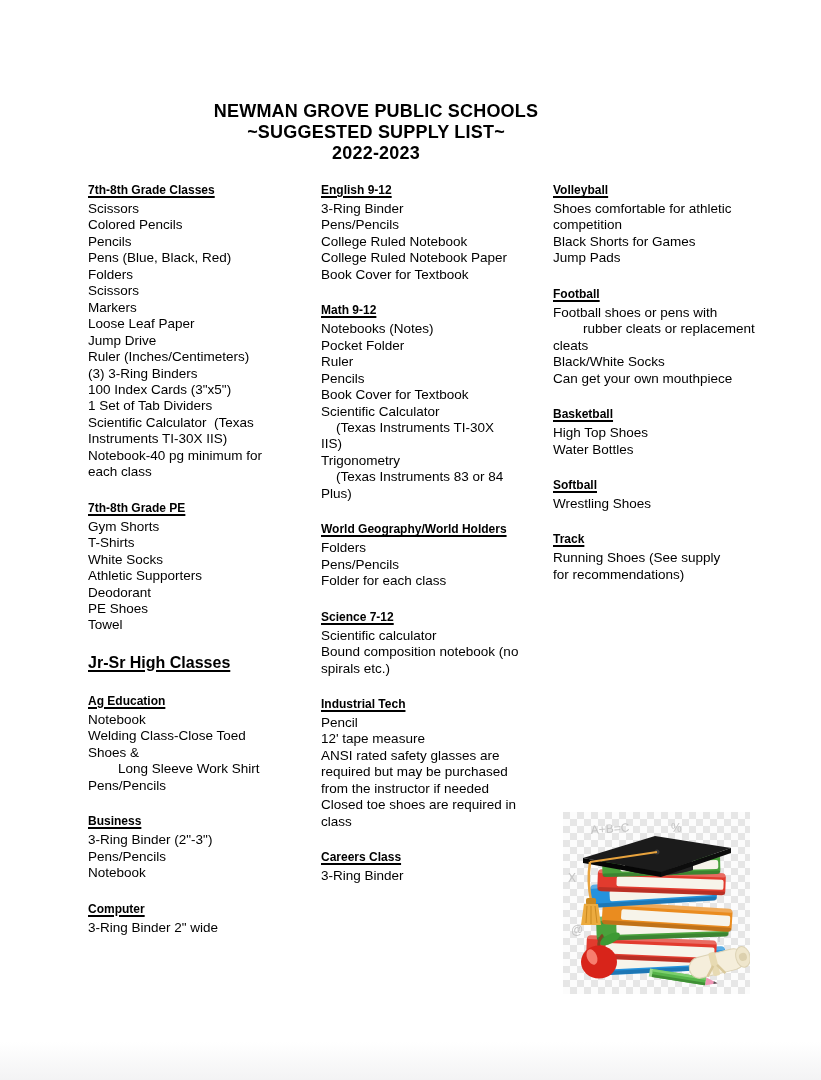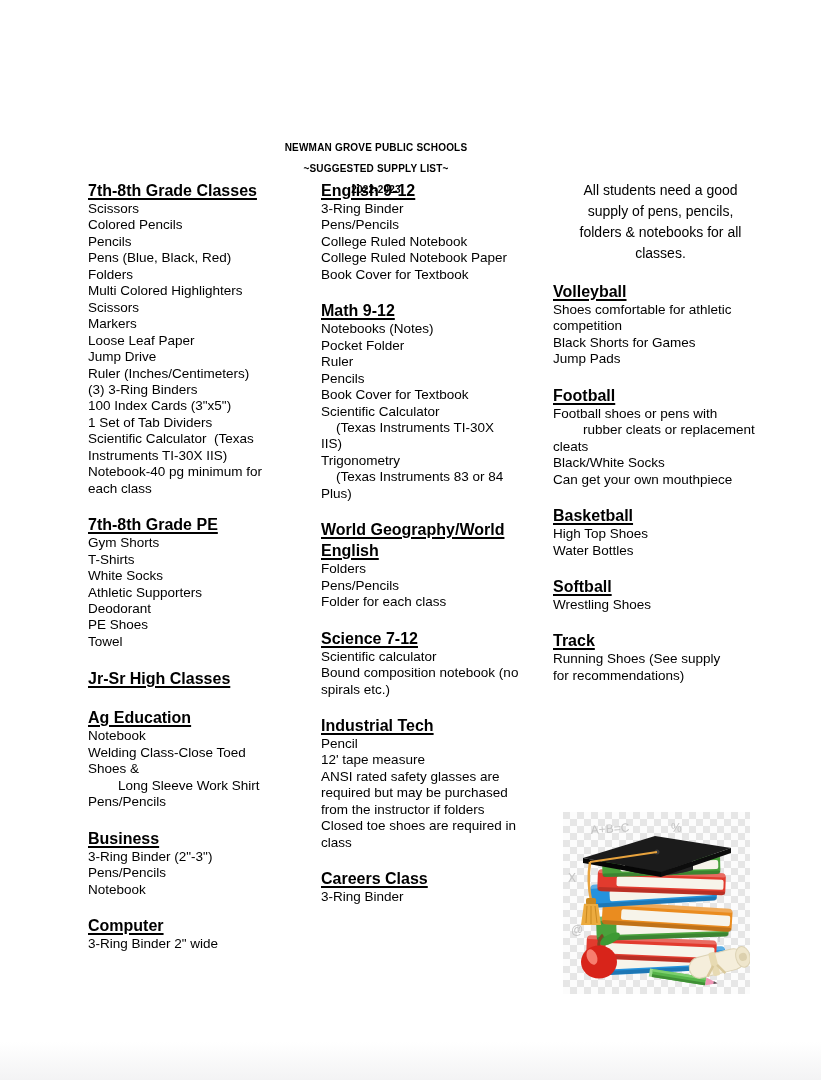--- a/index.html
+++ b/index.html
@@ -6,29 +6,29 @@
   body{
     width:821px;height:1080px;position:relative;background:#ffffff;
     font-family:"Liberation Sans", sans-serif;color:#000;overflow:hidden;
   }
   body::after{
     content:"";position:absolute;left:0;bottom:0;width:821px;height:38px;
     background:linear-gradient(#ffffff,#f3f3f4);pointer-events:none;
   }
   .doc-title{
     position:absolute;top:101px;left:0;width:752px;text-align:center;
-    font-weight:bold;font-size:10px;line-height:21px;letter-spacing:.2px;margin-top:36px;
+    font-weight:bold;font-size:18px;line-height:21px;letter-spacing:.2px;
   }
   .col{position:absolute;top:180px;}
   .col-left{left:88px;width:220px;}
   .col-mid{left:321px;width:235px;}
   .col-right{left:553px;width:215px;}
   section{margin:0 0 17px 0;}
   .hd{
-    font-size:16px;font-weight:bold;line-height:21px;max-width:186px;
+    font-size:12px;font-weight:bold;line-height:21px;max-width:186px;
     text-decoration:underline;text-decoration-thickness:1.5px;text-underline-offset:2px;
   }
   .hd.major{font-size:16px;line-height:23px;}
   .it{font-size:13.5px;line-height:16.45px;white-space:pre-wrap;}
   .note{margin:0 0 17px 0;text-align:center;}
   .note .it{font-size:14px;line-height:21px;}
   .clipart{position:absolute;left:563px;top:812px;}
 </style>
 </head>
 <body>
@@ -41,21 +41,20 @@
 
 <div class="col col-left">
   <section>
     <div class="hd">7th-8th Grade Classes</div>
     <div>
         <div class="it">Scissors</div>
         <div class="it">Colored Pencils</div>
         <div class="it">Pencils</div>
         <div class="it">Pens (Blue, Black, Red)</div>
         <div class="it">Folders</div>
-        <div class="it">Multi Colored Highlighters</div>
         <div class="it">Scissors</div>
         <div class="it">Markers</div>
         <div class="it">Loose Leaf Paper</div>
         <div class="it">Jump Drive</div>
         <div class="it">Ruler (Inches/Centimeters)</div>
         <div class="it">(3) 3-Ring Binders</div>
         <div class="it">100 Index Cards (3"x5")</div>
         <div class="it">1 Set of Tab Dividers</div>
         <div class="it">Scientific Calculator  (Texas</div>
         <div class="it">Instruments TI-30X IIS)</div>
@@ -126,21 +125,21 @@
         <div class="it">Book Cover for Textbook</div>
         <div class="it">Scientific Calculator</div>
         <div class="it">    (Texas Instruments TI-30X</div>
         <div class="it">IIS)</div>
         <div class="it">Trigonometry</div>
         <div class="it">    (Texas Instruments 83 or 84</div>
         <div class="it">Plus)</div>
       </div>
   </section>
   <section>
-    <div class="hd">World Geography/World English</div>
+    <div class="hd">World Geography/World Holders</div>
     <div>
         <div class="it">Folders</div>
         <div class="it">Pens/Pencils</div>
         <div class="it">Folder for each class</div>
       </div>
   </section>
   <section>
     <div class="hd">Science 7-12</div>
     <div>
         <div class="it">Scientific calculator</div>
@@ -148,40 +147,34 @@
         <div class="it">spirals etc.)</div>
       </div>
   </section>
   <section>
     <div class="hd">Industrial Tech</div>
     <div>
         <div class="it">Pencil</div>
         <div class="it">12' tape measure</div>
         <div class="it">ANSI rated safety glasses are</div>
         <div class="it">required but may be purchased</div>
-        <div class="it">from the instructor if folders</div>
+        <div class="it">from the instructor if needed</div>
         <div class="it">Closed toe shoes are required in</div>
         <div class="it">class</div>
       </div>
   </section>
   <section>
     <div class="hd">Careers Class</div>
     <div>
         <div class="it">3-Ring Binder</div>
       </div>
   </section>
 </div>
 
 <div class="col col-right">
-  <div class="note">
-      <div class="it">All students need a good</div>
-      <div class="it">supply of pens, pencils,</div>
-      <div class="it">folders &amp; notebooks for all</div>
-      <div class="it">classes.</div>
-    </div>
   <section>
     <div class="hd">Volleyball</div>
     <div>
         <div class="it">Shoes comfortable for athletic</div>
         <div class="it">competition</div>
         <div class="it">Black Shorts for Games</div>
         <div class="it">Jump Pads</div>
       </div>
   </section>
   <section>

